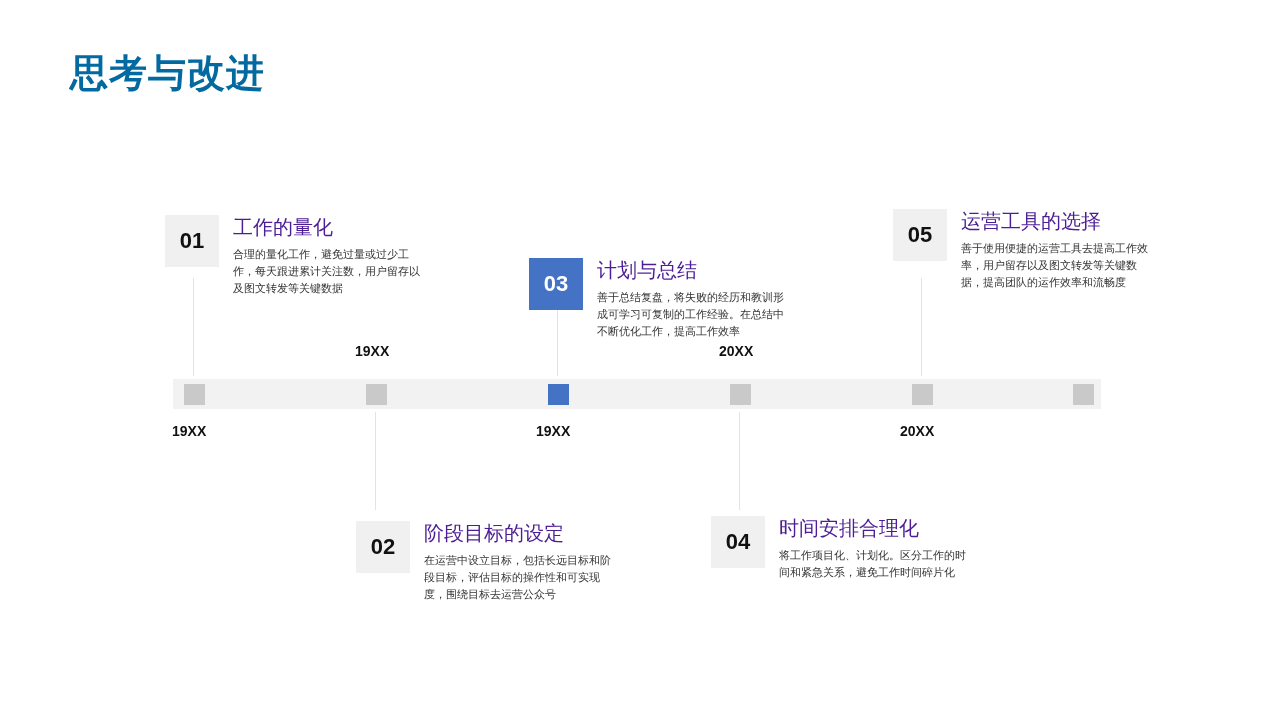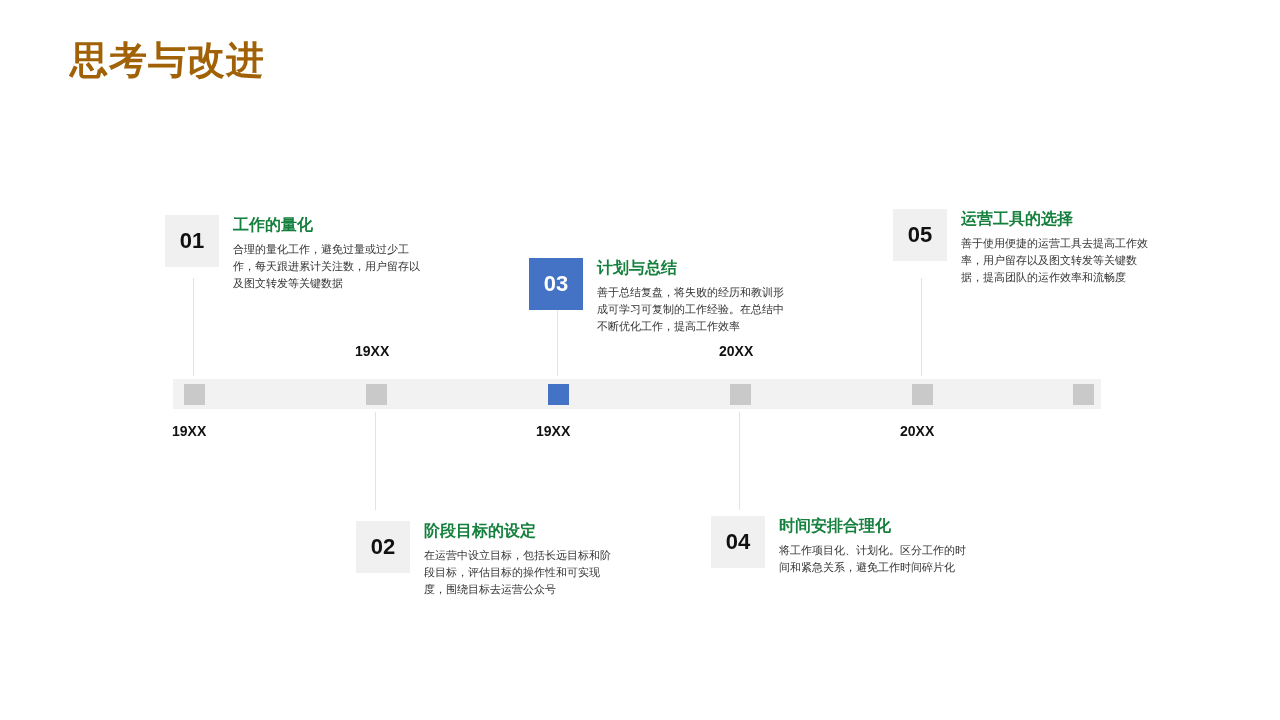--- a/index.html
+++ b/index.html
@@ -20,25 +20,25 @@
     position: absolute;
     left: 0; top: 0;
     width: 1280px;
     height: 720px;
   }
 
   
   .page-title {
     position: absolute;
     left: 70px;
-    top: 38px;
+    top: 51px;
     font-size: 38px;
     font-weight: bold;
     letter-spacing: 1px;
-    color: #a16207;
+    color: #0369a1;
     line-height: 1.2;
     white-space: nowrap;
   }
 
   
   .timeline-bar {
     position: absolute;
     left: 173px;
     top: 379px;
     width: 928px;
@@ -101,23 +101,23 @@
   }
   .item.accent .item-num {
     background: #4472c4;
     color: #ffffff;
   }
   .item-text {
     margin-left: 14px;
     width: 196px;
   }
   .item-title {
-    font-size: 16px;
-    font-weight: bold;
-    color: #15803d;
+    font-size: 20px;
+    font-weight: normal;
+    color: #4c1d95;
     line-height: 1.25;
     margin-bottom: 6px;
     white-space: nowrap;
   }
   .item-desc {
     font-size: 11px;
     line-height: 1.55;
     color: #333333;
   }
 </style>

